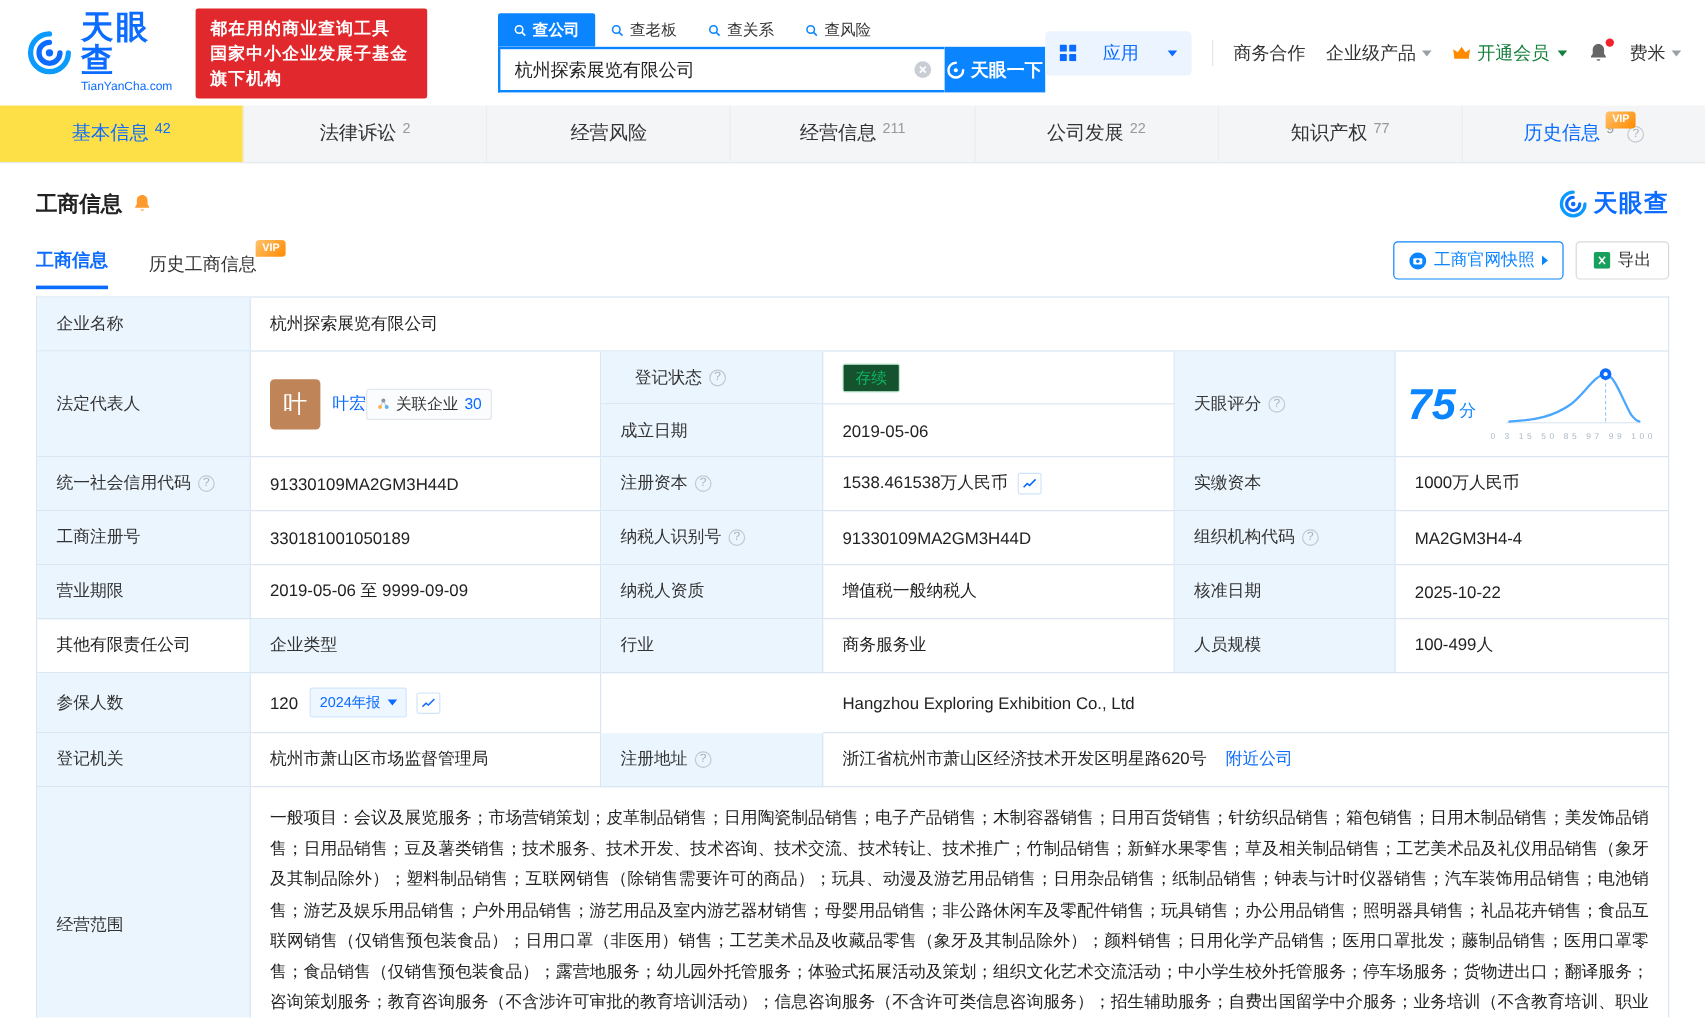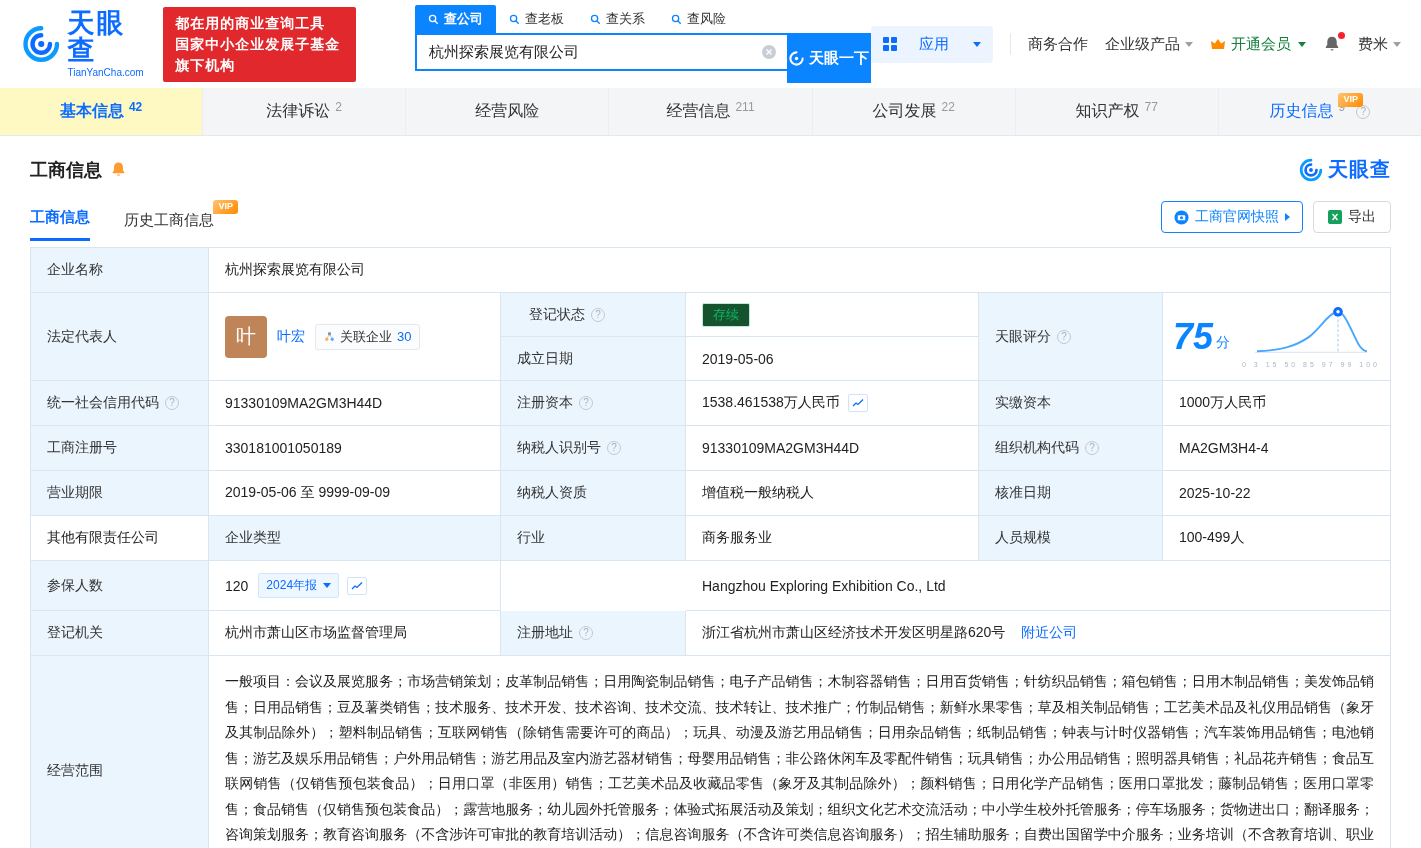--- a/index.html
+++ b/index.html
@@ -15,41 +15,41 @@
     padding:6px 12px; line-height:1.5; border-radius:2px; letter-spacing:1px; }
   .search-wrap { margin-left:18px;padding-left:41px; }
   .search-tabs { display:flex; align-items:flex-end; }
   .stab { font-size:13px; padding:5px 13px; color:#333; cursor:pointer; display:flex; gap:5px; align-items:center; }
   .stab.active { background:#0b85ff; color:#fff; border-radius:2px 2px 0 0; font-weight:bold; }
   .search-row { display:flex; }
   .input-box { position:relative; }
   .search-input { width:372px; height:38px; border:2px solid #0b85ff; border-right:none;
     font-size:15px; padding:0 34px 0 12px; color:#222; outline:none; display:block; }
   .clear-icon { position:absolute; right:10px; top:11px; cursor:pointer; }
-  .search-btn { width:84px; height:50px; background:#0b85ff; color:#fff; border:none; font-size:15px;
+  .search-btn { width:84px; height:38px; background:#0b85ff; color:#fff; border:none; font-size:15px;
     font-weight:bold; cursor:pointer; display:flex; align-items:center; justify-content:center; gap:5px; }
   .top-right { margin-left:auto; display:flex; align-items:center; gap:17px; font-size:15px; white-space:nowrap; }
   .apps-btn { background:#ecf5ff; color:#0b6cff; padding:9px 12px; border-radius:4px;
     display:flex; align-items:center; gap:22px; cursor:pointer;text-align:center; }
   .caret { width:0; height:0; border-left:4px solid transparent; border-right:4px solid transparent;
     border-top:5px solid currentColor; display:inline-block; margin-left:2px; }
   .caret.gray { color:#9aa0a6; }
   .vsep { width:1px; height:22px; background:#e6e6e6; }
   .nav-item { cursor:pointer; display:flex; align-items:center; gap:3px; color:#333; }
   .vip-link { color:#15803d; display:flex; align-items:center; gap:5px; cursor:pointer; }
   .bell-wrap { position:relative; cursor:pointer; display:flex; }
   .red-dot { position:absolute; top:-3px; right:-4px; width:7px; height:7px; border-radius:50%; background:#f5222d; }
 
   
   .nav-strip { display:flex; background:#f4f5f7; border-bottom:1px solid #e5e8ec; height:48px; margin-top:6px; }
   .ntab { flex:1; display:flex; align-items:center; justify-content:center; font-size:16px; color:#333;
     cursor:pointer; border-right:1px solid #ebedf0; position:relative; gap:5px; }
   .ntab:last-child { border-right:none; }
   .cnt { font-size:12px; color:#999; margin-top:-10px; }
-  .ntab.active { background:#fef9c3; color:#0b6cff; font-weight:bold; }
+  .ntab.active { background:#fde047; color:#0b6cff; font-weight:normal; }
   .ntab.active .cnt { color:#0b6cff; }
   .ntab.viptab { color:#0b6cff; }
   .vip-badge { background:linear-gradient(135deg,#ffc36e,#ff8a00); color:#fff; font-size:9px; font-weight:bold;
     padding:1px 5px; border-radius:3px 3px 3px 0; line-height:1.3; display:inline-block; }
   .ntab .vip-badge { position:absolute; top:5px; right:58px; }
 
   
   .sec-head { display:flex; align-items:center; padding:20px 30px 6px; }
   .sec-title { font-size:18px; font-weight:bold; color:#222; }
   .sec-bell { margin-left:8px; display:flex; }
@@ -82,21 +82,21 @@
   .legal { grid-template-rows:44px 44px; }
   .legal .cell { padding-top:0; padding-bottom:0; min-height:0; }
   .a-c1 { grid-area:1/1/3/2; } .a-c2 { grid-area:1/2/3/3; }
   .a-c3a { grid-area:1/3/2/4;padding-left:28px; } .a-c4a { grid-area:1/4/2/5; }
   .a-c3b { grid-area:2/3/3/4; } .a-c4b { grid-area:2/4/3/5; }
   .a-c5 { grid-area:1/5/3/6; } .a-c6 { grid-area:1/6/3/7; }
   .avatar { width:42px; height:42px; border-radius:4px; background:#bf8457; color:#fff; font-size:20px;
     display:flex; align-items:center; justify-content:center; flex:none; }
   .rep-name { color:#0b6cff; margin-left:10px; cursor:pointer; }
   .rel-badge { display:inline-flex; align-items:center; gap:5px; border:1px solid #e4e7eb; background:#fbfcfd;
-    border-radius:3px; padding:3px 8px; font-size:13px; color:#333; margin-left:10px; cursor:pointer; }
+    border-radius:3px; padding:3px 8px; font-size:13px; color:#333; cursor:pointer; }
   .rel-badge .num { color:#0b6cff; }
   .badge-green { color:#10b364; background:#14532d; border:1px solid #bfe9d2; padding:2px 10px;
     font-size:13px; border-radius:2px; }
   .score-cell { gap:8px; padding:0 10px; justify-content:space-between; }
   .score-left { display:flex; align-items:flex-end; }
   .score-num { font-size:36px; font-weight:bold; font-style:italic; color:#0b85ff; line-height:1; }
   .score-unit { font-size:14px; color:#0b85ff; margin-left:3px; margin-bottom:3px; }
   .score-chart { display:flex; flex-direction:column; align-items:center; }
   .axis { font-size:7px; color:#a9b6c2; letter-spacing:3px; margin-top:1px; white-space:nowrap; }
   .chart-icon { width:20px; height:18px; border:1px solid #cfe4fb; border-radius:2px; margin-left:8px;

